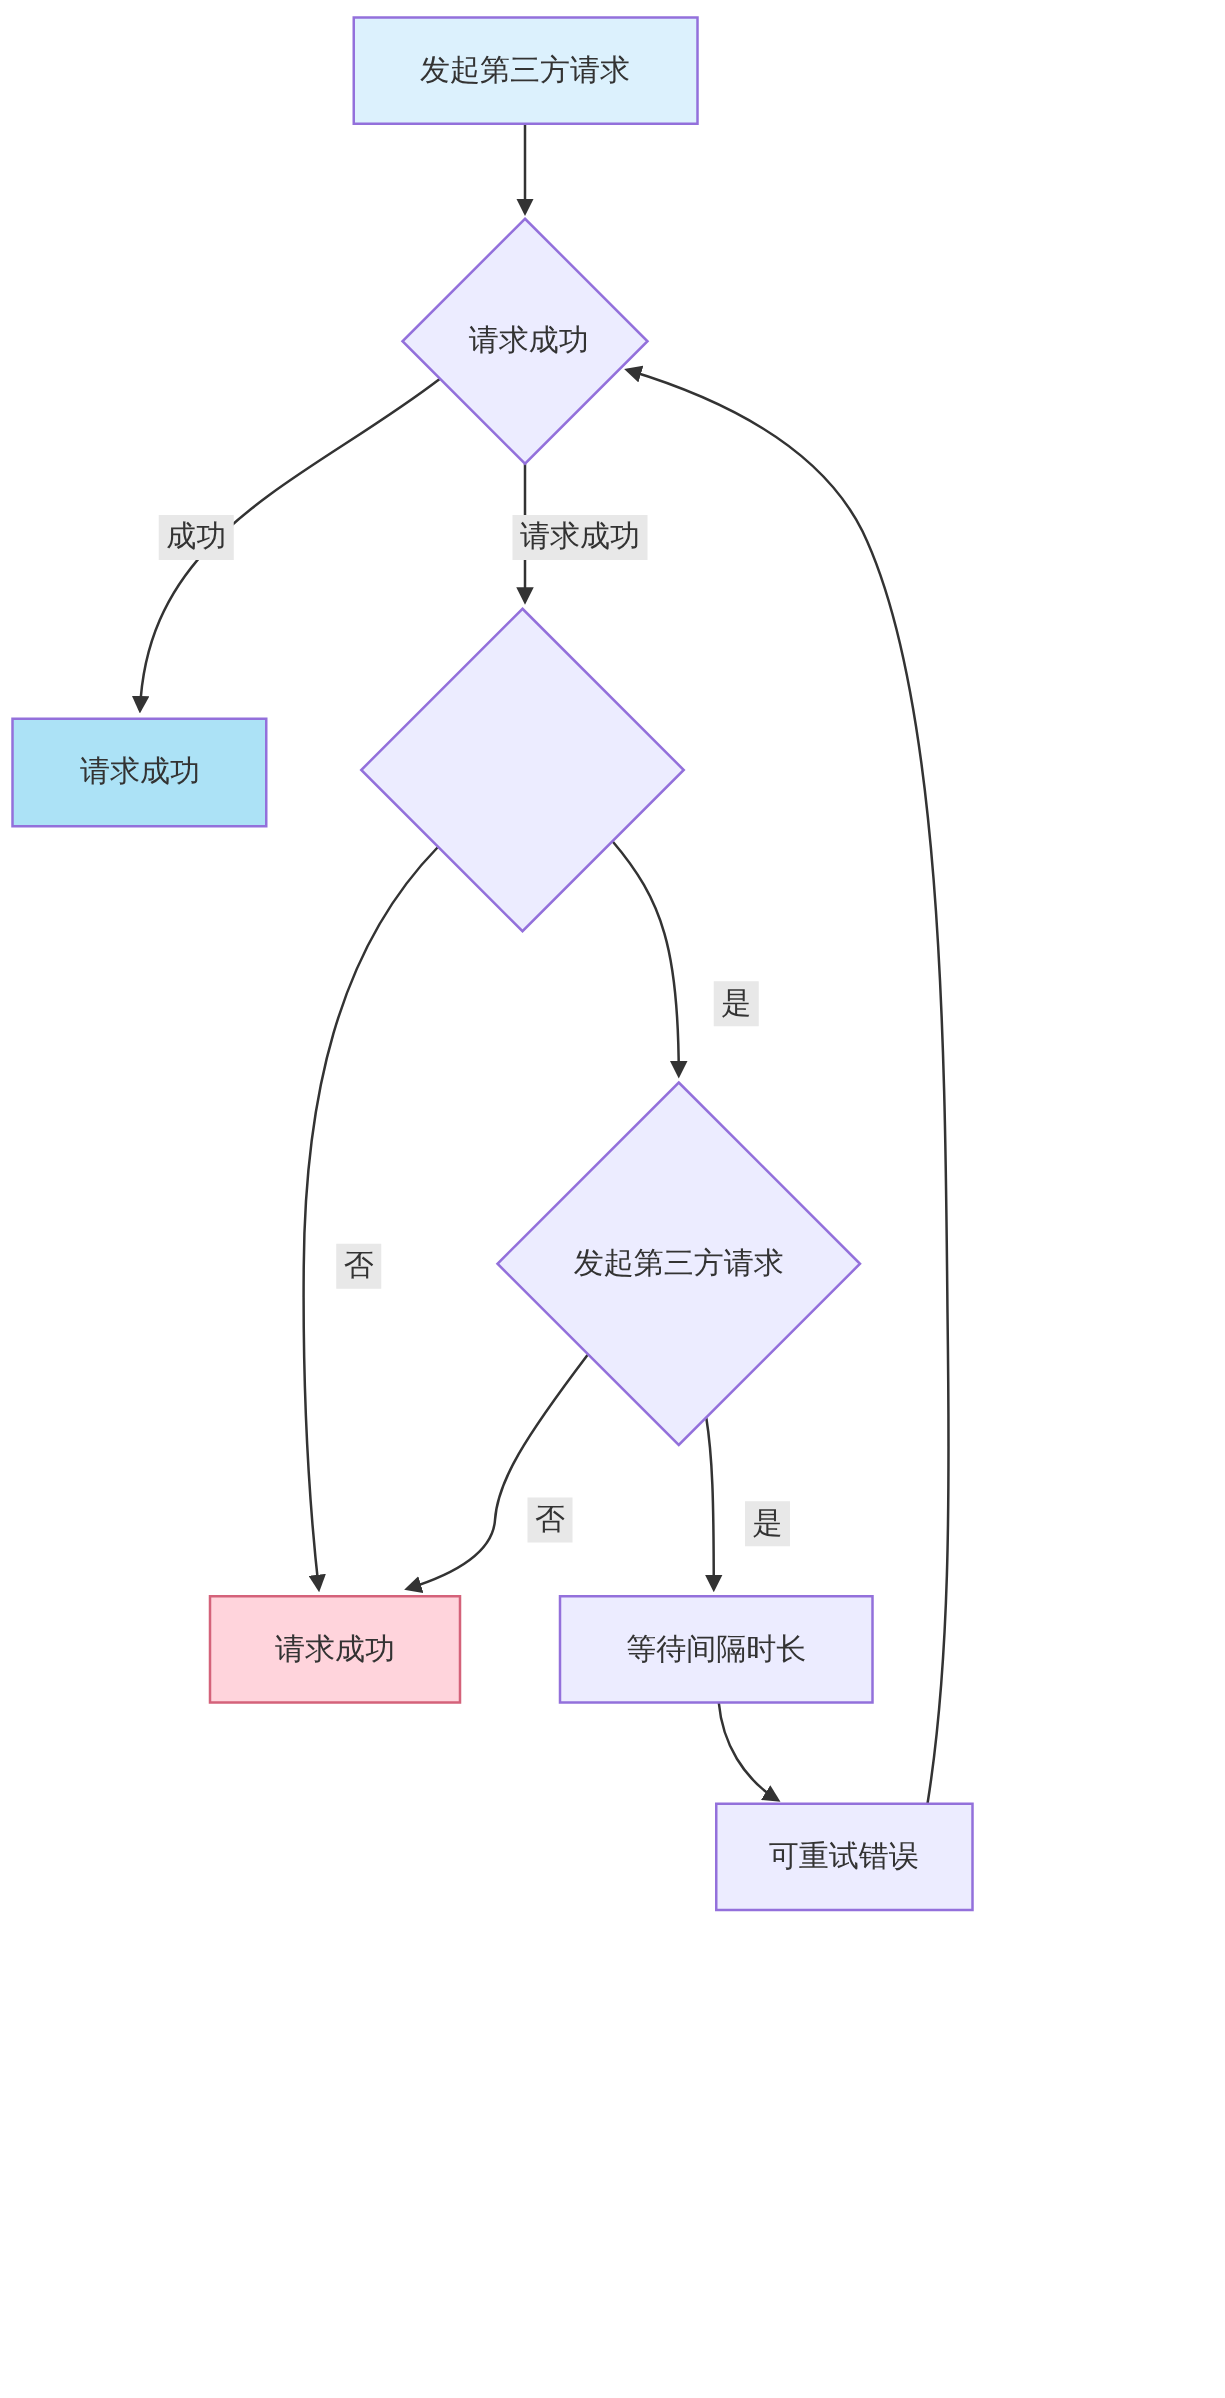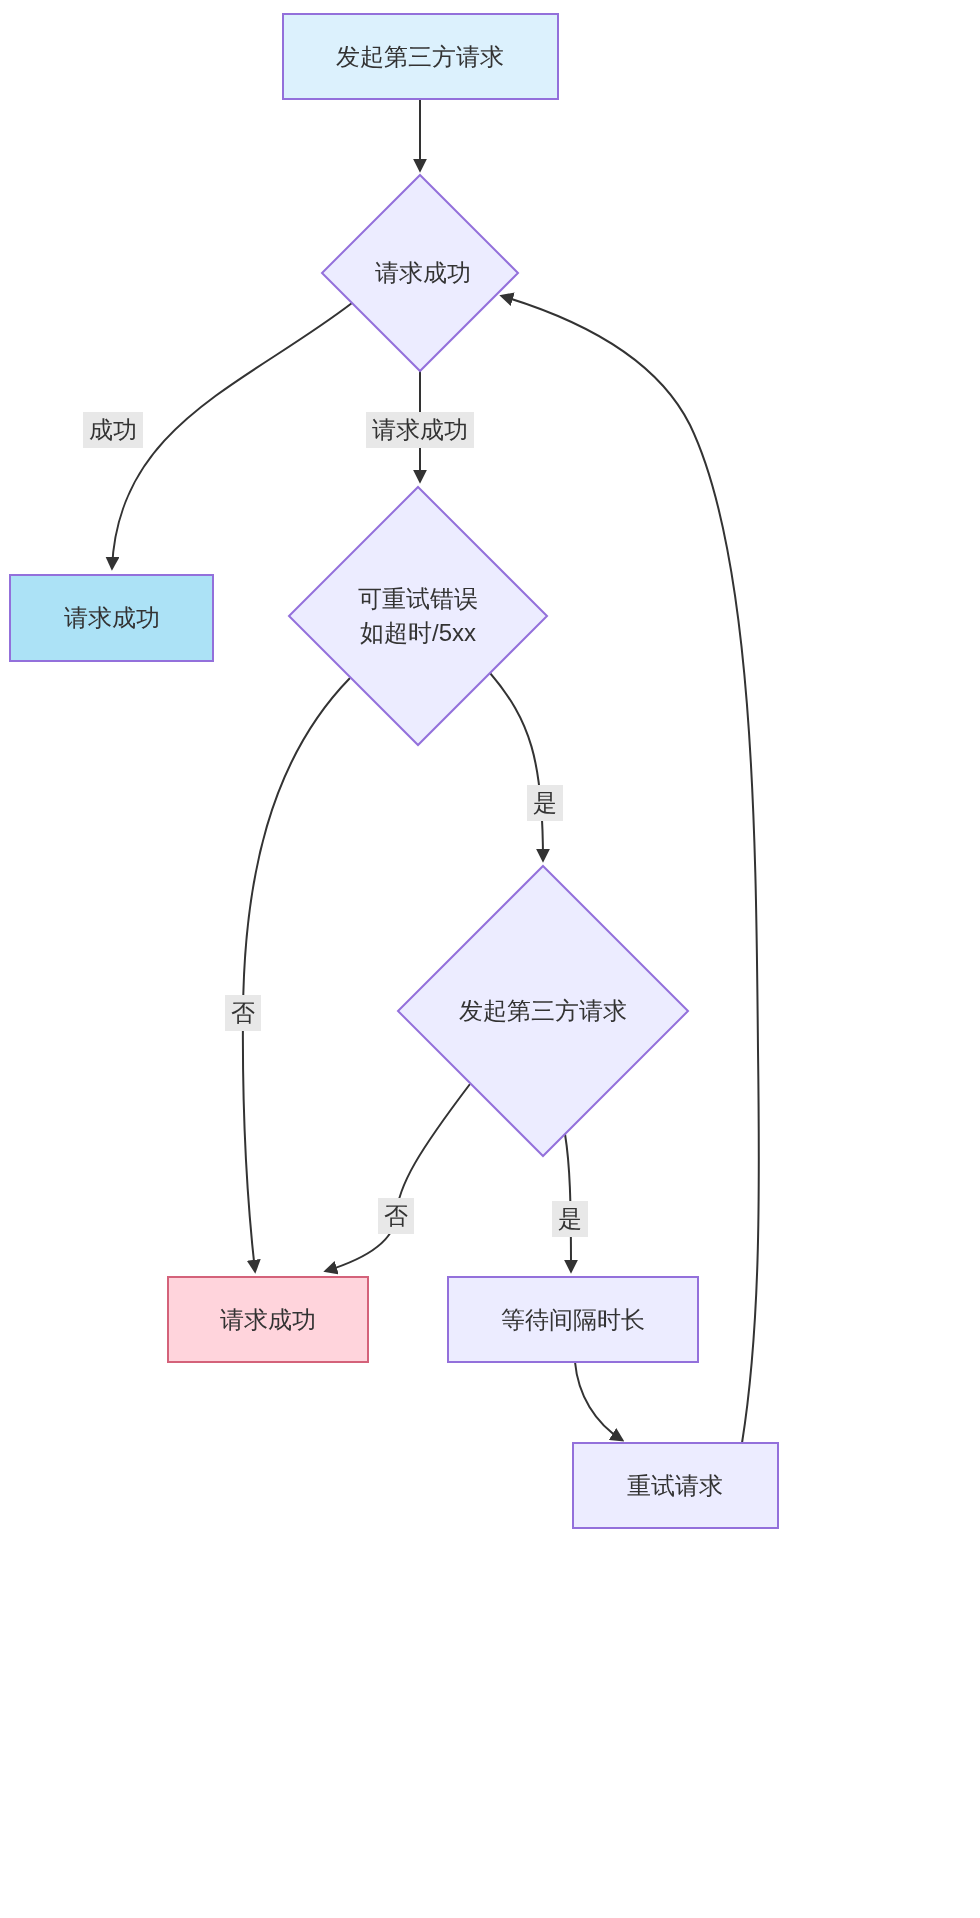--- a/index.html
+++ b/index.html
@@ -40,20 +40,21 @@
   .edge-label {
     position: absolute;
     transform: translate(-50%, -50%);
     text-align: center;
     font-size: 24px;
     color: #333333;
     background: #e8e8e8;
     padding: 3px 6px;
     line-height: 30px;
     white-space: nowrap;
+    margin-left: 44px;
   }
 </style>
 </head>
 <body>
 
 <div class="canvas">
 
   <svg class="edges-layer" width="980" height="1918" viewBox="0 0 980 1918">
     <defs>
       <marker id="arrow" viewBox="0 0 10 10" refX="8" refY="5" markerWidth="7" markerHeight="7" orient="auto">
@@ -84,26 +85,24 @@
     <rect class="shape" x="168" y="1277" width="200" height="85" fill="#ffd4dc" stroke="#d4627a"></rect>
 
     <rect class="shape" x="448" y="1277" width="250" height="85" fill="#ECECFF" stroke="#9370DB"></rect>
 
     <rect class="shape" x="573" y="1443" width="205" height="85" fill="#ECECFF" stroke="#9370DB"></rect>
   </svg>
 
   <div class="node-label" style="left:420px; top:57px">发起第三方请求</div>
   <div class="node-label" style="left:423px; top:273px">请求成功</div>
   <div class="node-label" style="left:112px; top:618px">请求成功</div>
-  <div class="node-label" style="left:418px; top:616px">可重试错误
-如超时/5xx</div>
   <div class="node-label" style="left:543px; top:1011px">发起第三方请求</div>
   <div class="node-label" style="left:268px; top:1320px">请求成功</div>
   <div class="node-label" style="left:573px; top:1320px">等待间隔时长</div>
-  <div class="node-label" style="left:675px; top:1486px">重试请求</div>
+  <div class="node-label" style="left:675px; top:1486px">可重试错误</div>
 
   <div class="edge-label" style="left:113px; top:430px">成功</div>
   <div class="edge-label" style="left:420px; top:430px">请求成功</div>
   <div class="edge-label" style="left:545px; top:803px">是</div>
   <div class="edge-label" style="left:243px; top:1013px">否</div>
   <div class="edge-label" style="left:396px; top:1216px">否</div>
   <div class="edge-label" style="left:570px; top:1219px">是</div>
 
 </div>
 

